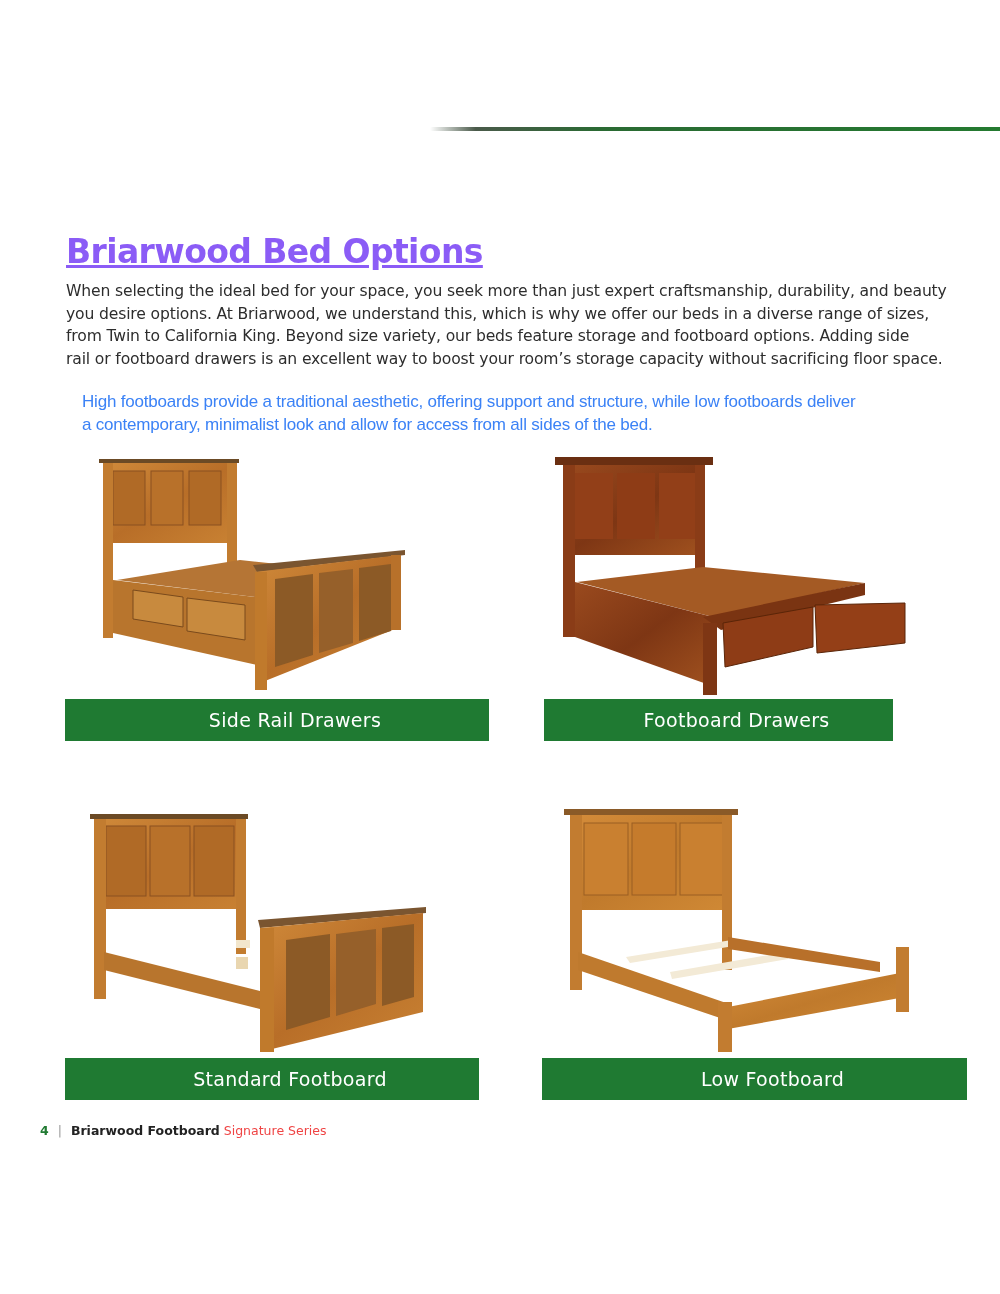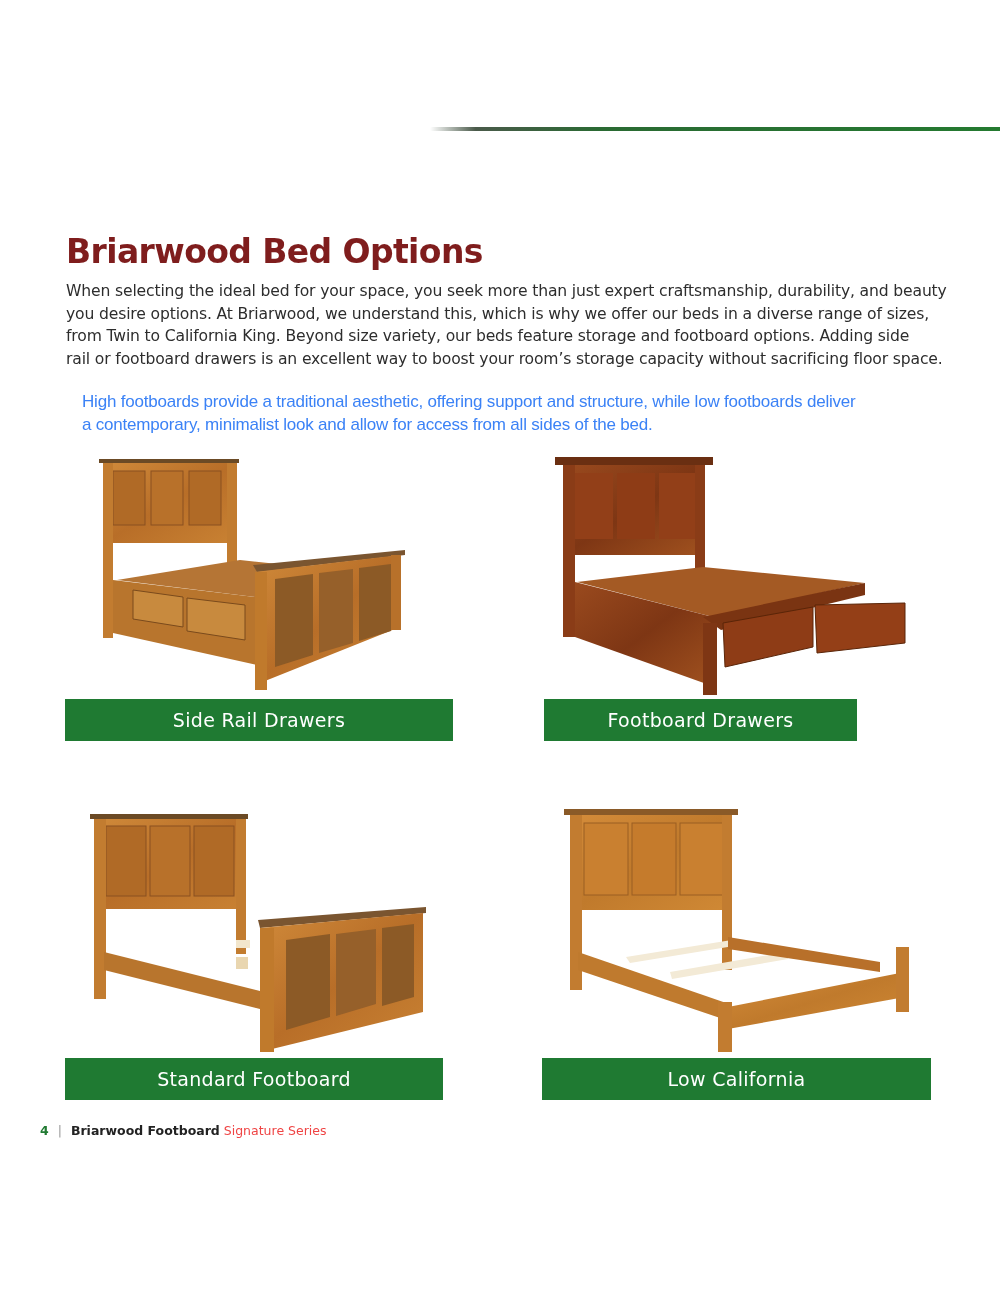--- a/index.html
+++ b/index.html
@@ -10,40 +10,40 @@
     color: #2b2b2b;
   }
   .rule {
     position: absolute; left: 430px; top: 127px; width: 570px; height: 4px;
     background: linear-gradient(to right, rgba(60,60,60,0) 0%, #4a5a4a 8%, #2a6a33 30%, #247a30 100%);
     border-radius: 2px 0 0 2px;
   }
   .title {
     position: absolute; left: 66px; top: 232px; margin: 0;
     font-family: "DejaVu Sans", sans-serif; font-weight: bold;
-    font-size: 33px; letter-spacing: -0.6px; color: #7f1d1d;
+    font-size: 33px; letter-spacing: -0.6px; color: #8b5cf6; text-decoration: underline;
   }
   .intro {
     position: absolute; left: 66px; top: 280px; width: 960px; margin: 0;
     font-family: "DejaVu Sans", sans-serif;
     font-size: 15.6px; line-height: 22.6px; color: #2d2d2d;
     white-space: pre-line; letter-spacing: -0.15px;
   }
   .intro2 {
     position: absolute; left: 66px; top: 375px; width: 920px; margin: 16px;
     font-family: "Liberation Sans", sans-serif;
     font-size: 17px; line-height: 22.5px; color: #3b82f6;
     white-space: pre-line; letter-spacing: -0.2px;
   }
   .photo { position: absolute; }
   .band {
     position: absolute; height: 42px; background: #1f7a32;
     display: flex; align-items: center; justify-content: center;
     color: #ffffff; font-family: "DejaVu Sans", sans-serif;
-    font-size: 19px; letter-spacing: 0.3px;
+    font-size: 19px; letter-spacing: 0.3px; padding-left: 36px;
   }
   .footer {
     position: absolute; left: 40px; top: 1123px;
     font-family: "DejaVu Sans", sans-serif; font-size: 12.5px; color: #333;
   }
   .footer .pg { color: #217a32; font-weight: bold; }
   .footer .sep { color: #999; margin: 0 9px 0 9px; }
   .footer .brand { font-weight: bold; color: #222; }
   .footer .series { color: #ef4444; }
 </style>
@@ -167,18 +167,18 @@
     <rect x="10" y="8" width="12" height="175" fill="#c27c30"></rect>
     <rect x="162" y="8" width="10" height="155" fill="#c27c30"></rect>
     <polygon points="66,150 178,132 180,138 70,156" fill="#f3ead6"></polygon>
     <polygon points="110,165 226,145 228,152 112,172" fill="#f3ead6"></polygon>
     <polygon points="168,130 320,155 320,165 168,142" fill="#b8702a"></polygon>
     <polygon points="18,145 172,198 172,215 18,163" fill="#bf7a2e"></polygon>
     <polygon points="168,200 345,165 345,190 168,222" fill="url(#w4)"></polygon>
     <rect x="158" y="195" width="14" height="50" fill="#c27c30"></rect>
     <rect x="336" y="140" width="13" height="65" fill="#c27c30"></rect>
   </svg>
-  <div class="band" style="left:542px;top:1058px;width:389px">Low California</div>
+  <div class="band" style="left:542px;top:1058px;width:389px">Low Footboard</div>
 </div>
 
 <div class="footer">
   <span class="pg">4</span><span class="sep">|</span><span class="brand">Briarwood Footboard</span> <span class="series">Signature Series</span>
 </div>
 
 </body></html>

